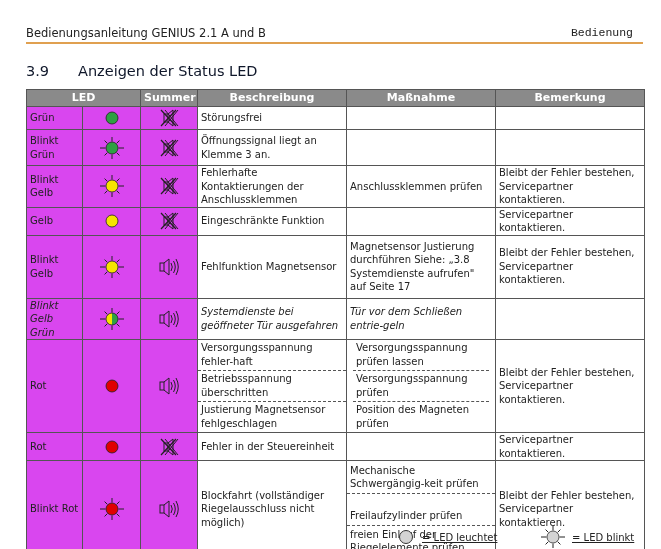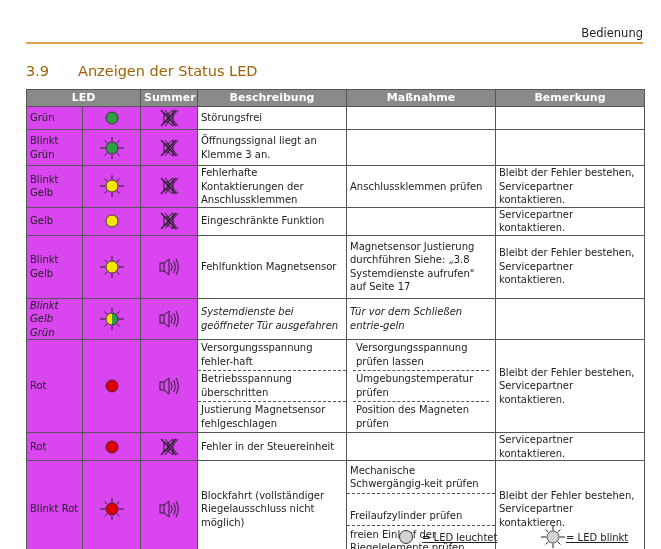--- a/index.html
+++ b/index.html
@@ -1,36 +1,37 @@
 <!DOCTYPE html>
 <html><head>
 <meta charset="utf-8">
 <style>
   html,body{margin:0;padding:0;background:#fff;}
   body{width:661px;height:549px;position:relative;overflow:hidden;font-family:"DejaVu Sans",sans-serif;color:#222;}
   .hdr{position:absolute;left:26px;top:26px;width:617px;height:16px;border-bottom:2px solid #e0a050;font-size:11.5px;}
   .hdr .l{position:absolute;left:0;top:0;}
-  .hdr .r{position:absolute;right:0;top:0;}
-  .title{position:absolute;left:26px;top:63px;font-size:14.5px;color:#a16207;}
+  .hdr .r{position:absolute;right:10px;top:0;font-family:Liberation Mono, monospace;}
+  .title{position:absolute;left:26px;top:63px;font-size:14.5px;color:#0f172a;}
   .title .num{display:inline-block;width:52px;}
   table{position:absolute;left:26px;top:89px;border-collapse:collapse;table-layout:fixed;width:618px;font-size:10px;}
   td,th{border:1.5px solid #555;padding:0 3px;vertical-align:middle;line-height:1.35;}
   th{background:#8a8a8a;color:#fff;font-weight:bold;font-size:11px;height:16px;text-align:center;}
   td.g{background:#d946ef;}
   td.ic{text-align:center;padding:0;}
   .sub{border-bottom:1px dashed #555;padding:2px 3px;display:flex;align-items:flex-end;}
   .sub:last-child{border-bottom:none;}
   .cellwrap{margin:0 -3px;}
   svg{display:inline-block;vertical-align:middle;}
   .legend{position:absolute;top:529px;font-size:10px;display:flex;align-items:center;text-decoration:underline;}
 </style>
 </head>
 <body>
 
 <div class="hdr">
+  <span class="l">Bedienungsanleitung GENIUS 2.1 A und B</span>
   <span class="r">Bedienung</span>
 </div>
 
 <div class="title">
   <span class="num">3.9</span><span>Anzeigen der Status LED</span>
 </div>
 
 <table>
   <colgroup>
     <col style="width:56px">
@@ -208,21 +209,21 @@
               <span>Justierung Magnetsensor fehlgeschlagen</span>
             </div>
           </div>
         </td>
     <td style="padding:0 9px;">
           <div class="cellwrap">
             <div class="sub" style="height:26px">
               <span>Versorgungsspannung prüfen lassen</span>
             </div>
             <div class="sub" style="height:26px">
-              <span>Umgebungstemperatur prüfen</span>
+              <span>Versorgungsspannung prüfen</span>
             </div>
             <div class="sub" style="height:26px">
               <span>Position des Magneten prüfen</span>
             </div>
           </div>
         </td>
     <td><span>Bleibt der Fehler bestehen, Servicepartner kontaktieren.</span></td>
       </tr>
       <tr style="height: 22px;">
     <td class="g"><span>Rot</span></td>
@@ -291,14 +292,14 @@
       <line x1="19.5" y1="11" x2="25" y2="11" stroke="#222" stroke-width="1"></line>
       <line x1="17.59619407771256" y1="15.596194077712559" x2="20.42462120245875" y2="18.42462120245875" stroke="#222" stroke-width="1"></line>
       <line x1="13" y1="17.5" x2="13" y2="23" stroke="#222" stroke-width="1"></line>
       <line x1="8.403805922287441" y1="15.59619407771256" x2="5.575378797541251" y2="18.42462120245875" stroke="#222" stroke-width="1"></line>
       <line x1="6.5" y1="11" x2="1" y2="11.000000000000002" stroke="#222" stroke-width="1"></line>
       <line x1="8.40380592228744" y1="6.403805922287441" x2="5.57537879754125" y2="3.5753787975412514" stroke="#222" stroke-width="1"></line>
       <line x1="12.999999999999998" y1="4.5" x2="12.999999999999998" y2="-1" stroke="#222" stroke-width="1"></line>
       <line x1="17.596194077712557" y1="6.40380592228744" x2="20.424621202458745" y2="3.5753787975412497" stroke="#222" stroke-width="1"></line>
       <circle cx="13" cy="11" r="6" fill="#d4d4d4" stroke="#333" stroke-width="0.8"></circle>
     </svg>
-  <span style="">= LED blinkt</span>
+  <span style="margin-left:6px">= LED blinkt</span>
 </div>
 
 </body></html>

